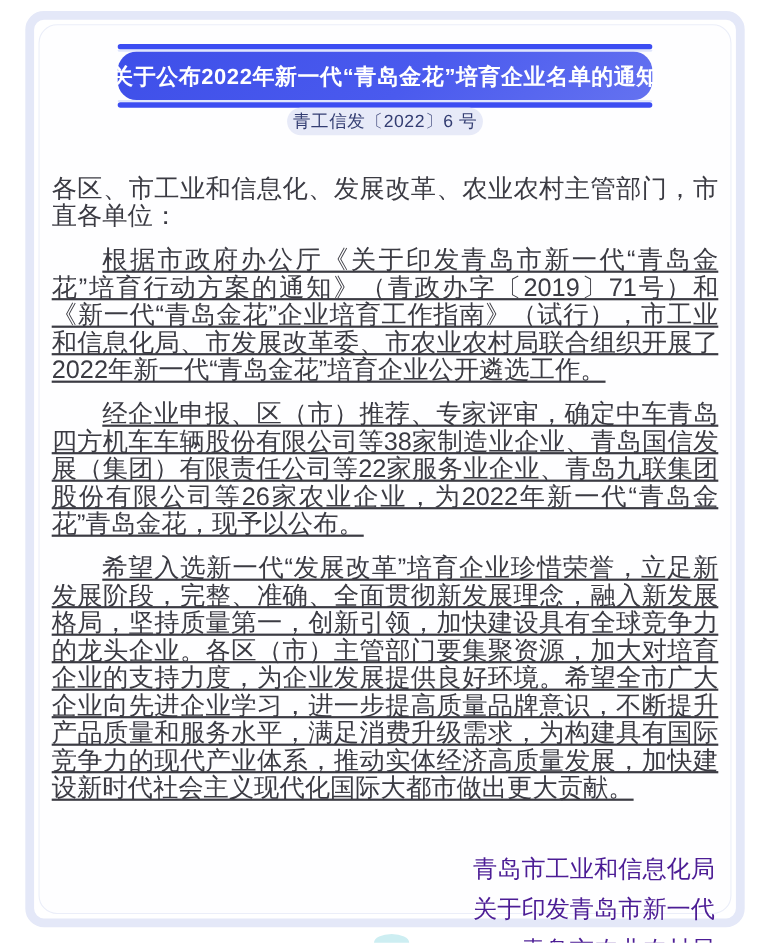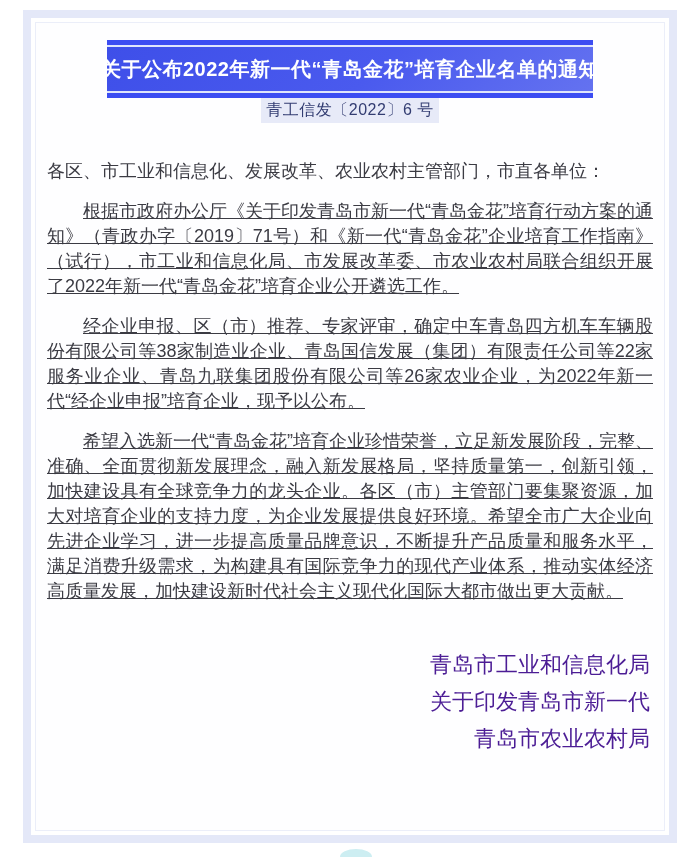--- a/index.html
+++ b/index.html
@@ -1,15 +1,15 @@
 <!DOCTYPE html>
 <html><head>
 <meta charset="utf-8">
 <style>
-  * { margin: 0; padding: 0; box-sizing: border-box; }
+  * { margin: 0; padding: 0; box-sizing: border-box; border-radius: 17px; }
   html, body {
     width: 700px; height: 857px;
     background: #ffffff;
     font-family: "Liberation Sans", "DejaVu Sans", sans-serif;
     overflow: hidden;
     position: relative;
   }
   .frame-outer {
     position: absolute;
     left: 23px; top: 10px;
@@ -59,21 +59,21 @@
     background: #e7eaf8;
     color: #333d72;
     font-size: 16px;
     padding: 2px 5px;
     letter-spacing: 0.5px;
   }
   .body-text {
     margin-top: 36px;
     padding: 0 11px;
     color: #3b3b43;
-    font-size: 18px;
+    font-size: 23px;
     line-height: 25px;
     text-align: justify;
   }
   .body-text p { margin-bottom: 15px; }
   .body-text p.indent { text-indent: 2em; text-decoration: underline; }
   .signatures {
     margin-top: 48px;
     padding-right: 14px;
     text-align: right;
     color: #4c1d95;
@@ -109,22 +109,22 @@
       <div class="strip"></div>
     </div>
 
     <div class="doc-number-row">
       <span class="doc-number">青工信发〔2022〕6 号</span>
     </div>
 
     <div class="body-text">
       <p>各区、市工业和信息化、发展改革、农业农村主管部门，市直各单位：</p>
       <p class="indent">根据市政府办公厅《关于印发青岛市新一代“青岛金花”培育行动方案的通知》（青政办字〔2019〕71号）和《新一代“青岛金花”企业培育工作指南》（试行），市工业和信息化局、市发展改革委、市农业农村局联合组织开展了2022年新一代“青岛金花”培育企业公开遴选工作。</p>
-      <p class="indent">经企业申报、区（市）推荐、专家评审，确定中车青岛四方机车车辆股份有限公司等38家制造业企业、青岛国信发展（集团）有限责任公司等22家服务业企业、青岛九联集团股份有限公司等26家农业企业，为2022年新一代“经企业申报”培育企业，现予以公布。</p>
-      <p class="indent">希望入选新一代“青岛金花”培育企业珍惜荣誉，立足新发展阶段，完整、准确、全面贯彻新发展理念，融入新发展格局，坚持质量第一，创新引领，加快建设具有全球竞争力的龙头企业。各区（市）主管部门要集聚资源，加大对培育企业的支持力度，为企业发展提供良好环境。希望全市广大企业向先进企业学习，进一步提高质量品牌意识，不断提升产品质量和服务水平，满足消费升级需求，为构建具有国际竞争力的现代产业体系，推动实体经济高质量发展，加快建设新时代社会主义现代化国际大都市做出更大贡献。</p>
+      <p class="indent">经企业申报、区（市）推荐、专家评审，确定中车青岛四方机车车辆股份有限公司等38家制造业企业、青岛国信发展（集团）有限责任公司等22家服务业企业、青岛九联集团股份有限公司等26家农业企业，为2022年新一代“青岛金花”青岛金花，现予以公布。</p>
+      <p class="indent">希望入选新一代“发展改革”培育企业珍惜荣誉，立足新发展阶段，完整、准确、全面贯彻新发展理念，融入新发展格局，坚持质量第一，创新引领，加快建设具有全球竞争力的龙头企业。各区（市）主管部门要集聚资源，加大对培育企业的支持力度，为企业发展提供良好环境。希望全市广大企业向先进企业学习，进一步提高质量品牌意识，不断提升产品质量和服务水平，满足消费升级需求，为构建具有国际竞争力的现代产业体系，推动实体经济高质量发展，加快建设新时代社会主义现代化国际大都市做出更大贡献。</p>
     </div>
 
     <div class="signatures">
       <div>青岛市工业和信息化局</div>
       <div>关于印发青岛市新一代</div>
       <div>青岛市农业农村局</div>
     </div>
 
   </div>
 </div>

